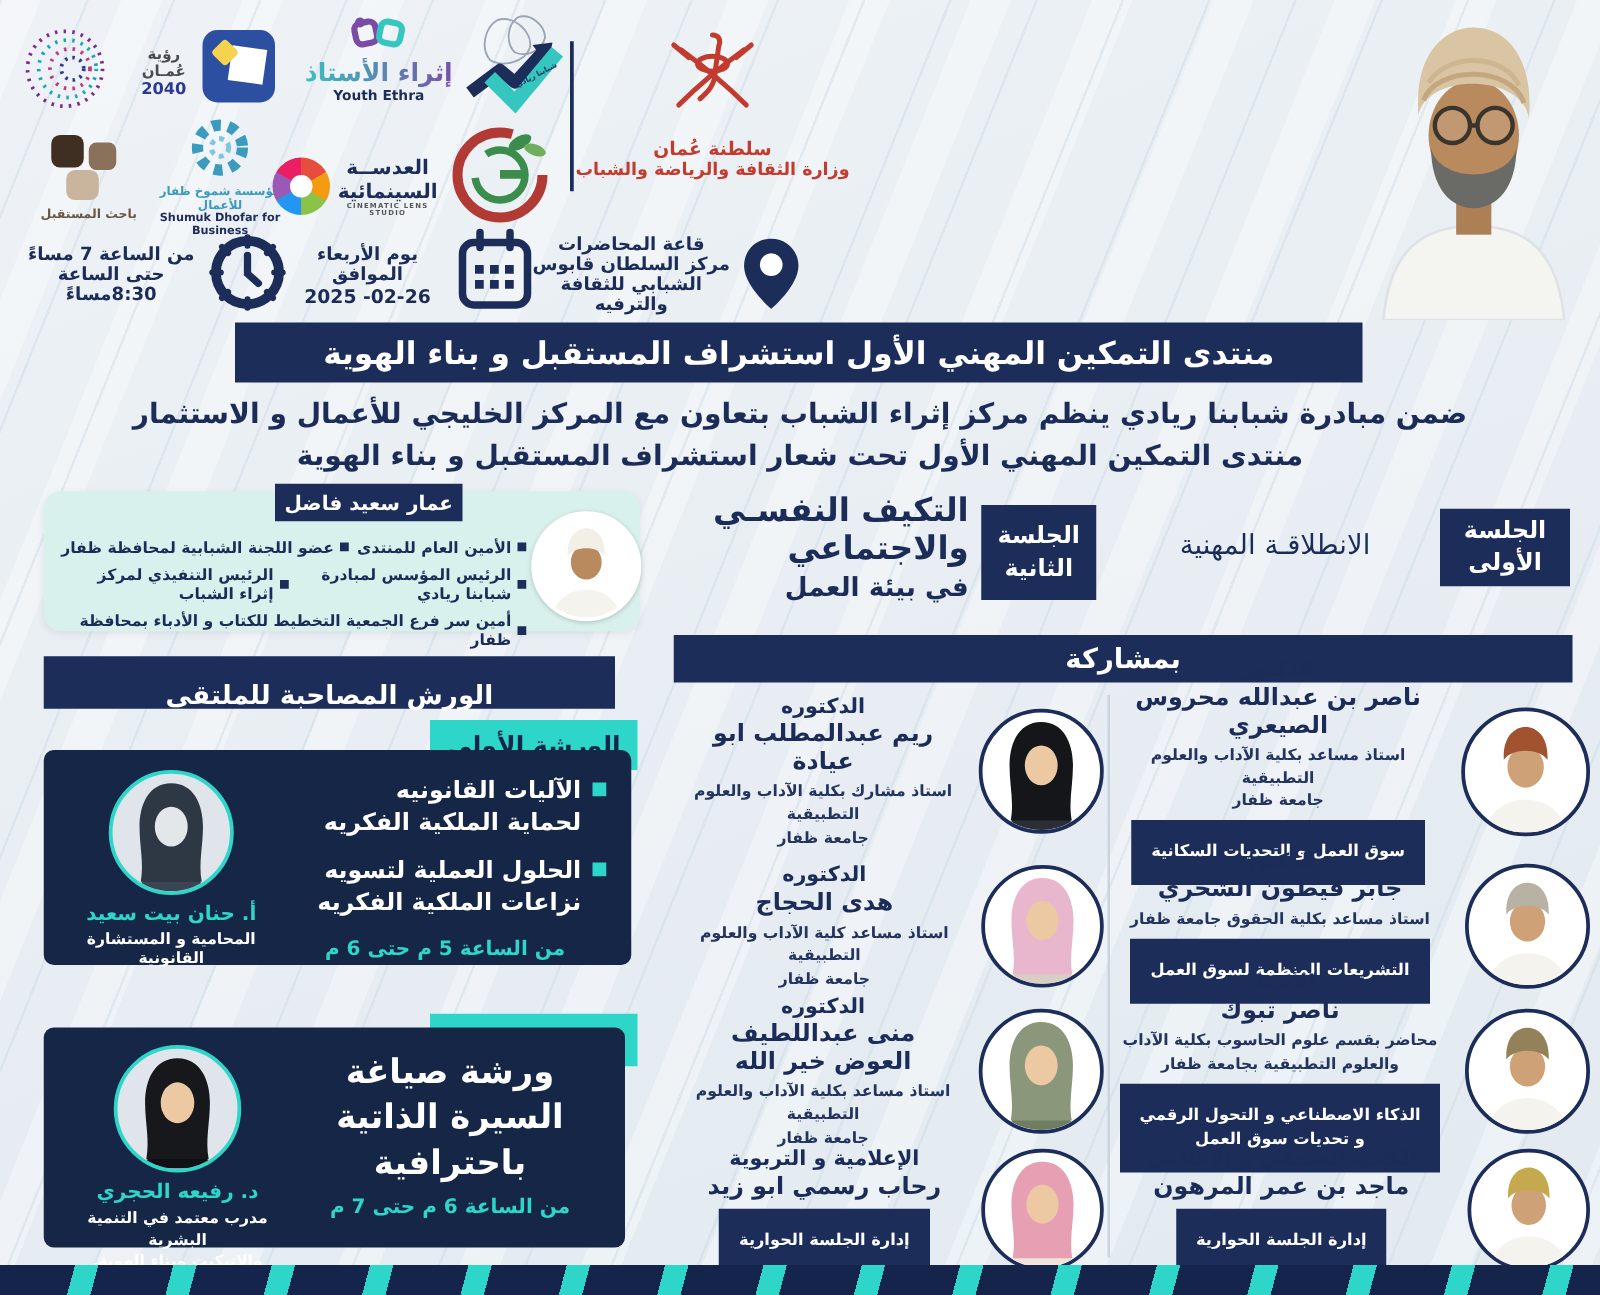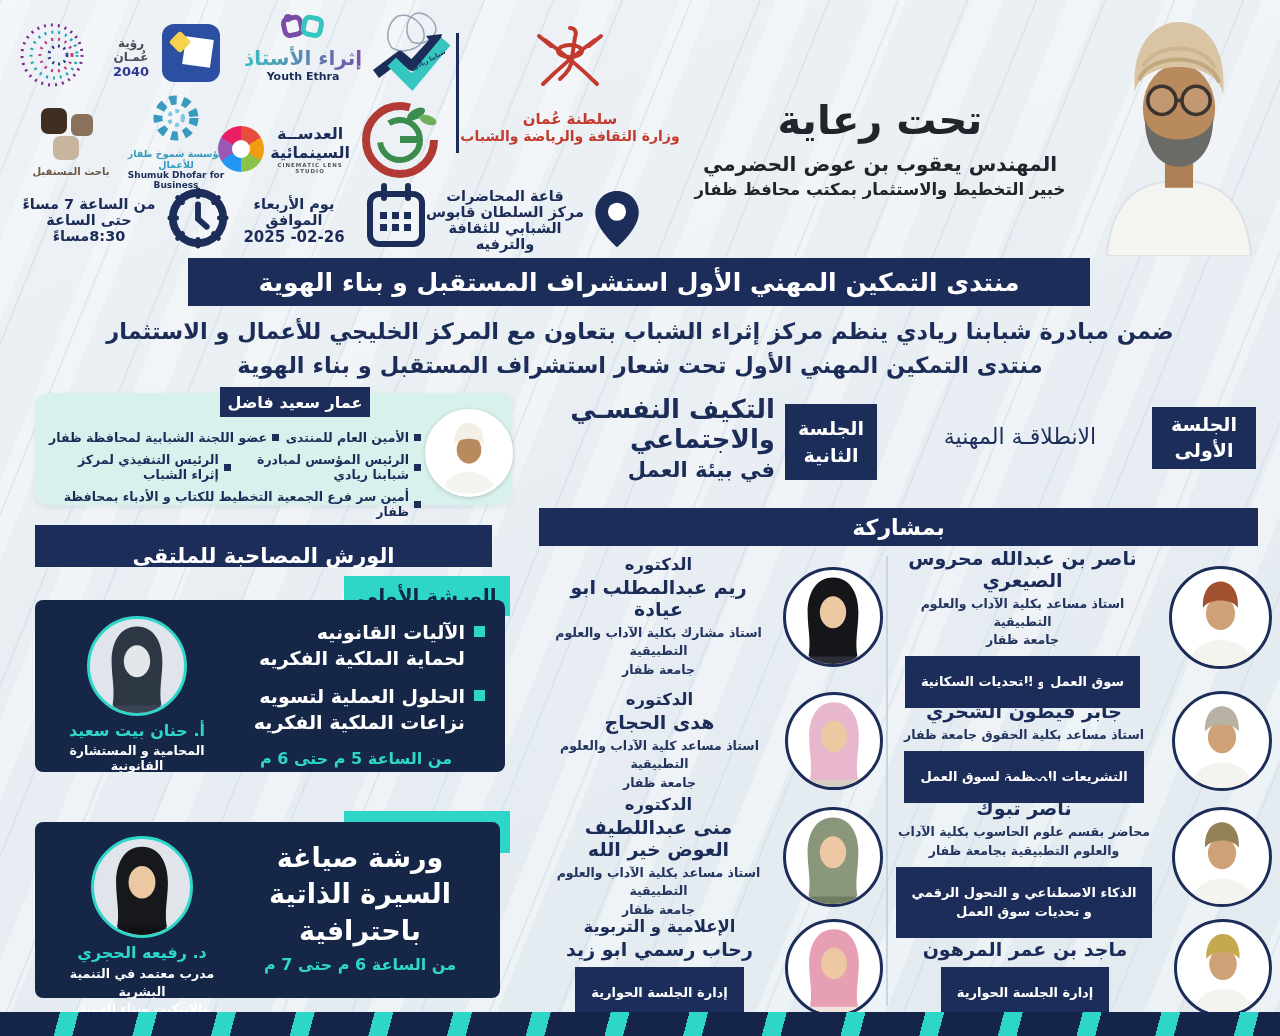--- a/index.html
+++ b/index.html
@@ -154,25 +154,20 @@
           <path d="M12 18 L24 28 M74 18 L62 28"></path>
           <path d="M43 10 C48 10 50 14 48 19 L45 40 C45 50 39 56 33 61"></path>
           <ellipse cx="43" cy="33" rx="12" ry="6"></ellipse>
         </g>
       </svg>
     </span>
     <div style="font-size:15px;font-weight:bold;color:#c23b2e;margin-top:2px;">سلطنة عُمان</div>
     <div style="font-size:14px;font-weight:bold;color:#c23b2e;">وزارة الثقافة والرياضة والشباب</div>
   </div>
 
-  <div class="abs ctr" style="left:690px;top:96px;width:380px;direction:rtl;">
-    <div style="font-size:40px;font-weight:bold;color:#23242b;line-height:1.2;">تحت رعاية</div>
-    <div style="font-size:20px;font-weight:bold;color:#23242b;margin-top:8px;">المهندس يعقوب بن عوض الحضرمي</div>
-    <div style="font-size:16.5px;font-weight:bold;color:#23242b;margin-top:4px;">خبير التخطيط والاستثمار بمكتب محافظ ظفار</div>
-  </div>
 
   <div class="abs" style="left:1078px;top:0;width:202px;height:256px;">
     <svg width="202" height="256" viewBox="0 0 200 255">
       <path d="M28 255 C33 198 60 180 100 180 C140 180 167 198 172 255 Z" fill="#f4f4f1" stroke="#dde2e6" stroke-width="2"></path>
       <rect x="86" y="145" width="28" height="42" fill="#ad7f55"></rect>
       <ellipse cx="100" cy="108" rx="36" ry="44" fill="#b98a5e"></ellipse>
       <path d="M66 118 C66 150 82 166 100 166 C118 166 134 150 134 118 C128 146 72 146 66 118 Z" fill="#6a6a66"></path>
       <path d="M56 92 C52 44 76 22 100 22 C126 22 148 46 144 94 C138 58 62 58 56 92 Z" fill="#d9c4a3"></path>
       <path d="M60 80 C70 52 130 52 140 82" fill="none" stroke="#c3a87f" stroke-width="4"></path>
       <path d="M64 66 C78 42 124 42 136 68" fill="none" stroke="#cdb68f" stroke-width="4"></path>

